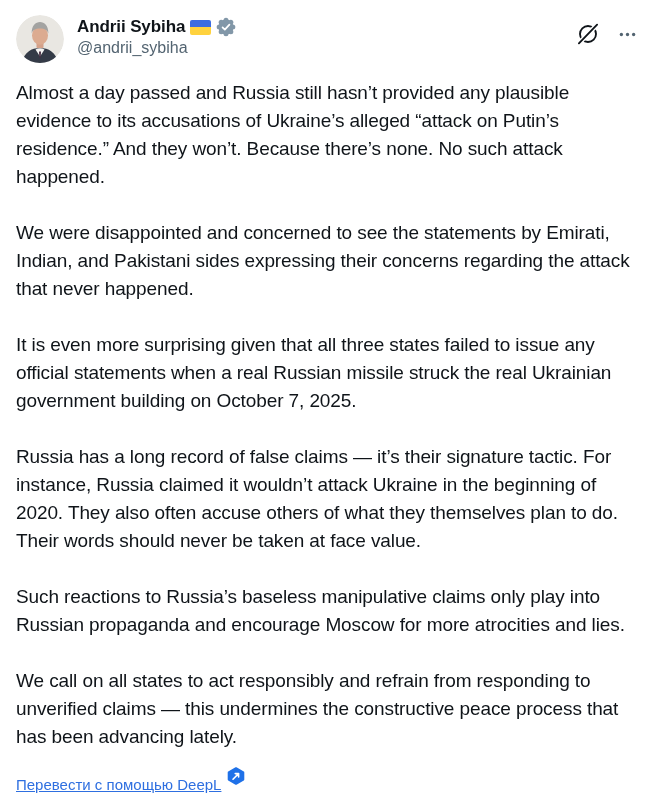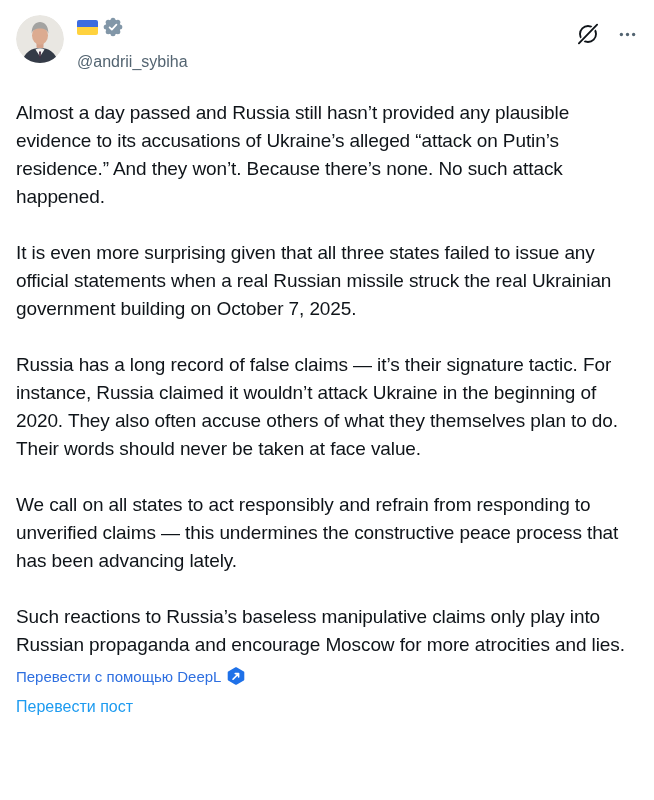--- a/index.html
+++ b/index.html
@@ -47,51 +47,53 @@
     border-radius: 2px;
     overflow: hidden;
     position: relative;
   }
   .flag .flag-top   { display:block; height: 50%; background: #3c6ce0; }
   .flag .flag-bottom{ display:block; height: 50%; background: #ffd23e; }
   .badge { display: inline-flex; align-items: center; }
   .handle {
     font-size: 16px;
     color: #536471;
-    margin-top: 16px;
+    margin-top: 2px;
     cursor: pointer;
   }
   .header-actions {
     display: flex;
     align-items: center;
     gap: 16px;
     padding-top: 6px;
   }
   .icon-btn { cursor: pointer; display: inline-flex; }
   
-  .tweet-body { margin-top: 28px; }
+  .tweet-body { margin-top: 16px; }
   .tweet-body p {
     font-size: 19px;
     line-height: 28px;
     letter-spacing: -0.1px;
     color: #0f1419;
     margin-bottom: 28px;
   }
   .tweet-body p:last-child { margin-bottom: 8px; }
   
   .deepl-row {
     display: flex;
     align-items: center;
     gap: 6px;
     margin-bottom: 13px;
   }
   .deepl-link {
     font-size: 15px;
     color: #2e6fe0;
+    text-decoration: underline;
     cursor: pointer;
+    margin-top: 17px;
   }
   .translate-post-row { margin-bottom: 22px; }
   .translate-post {
     font-size: 16px;
     color: #1d9bf0;
     text-decoration: none;
     cursor: pointer;
   }
 </style>
 </head>
@@ -107,20 +109,21 @@
         <ellipse cx="24" cy="20.5" rx="8" ry="9.2" fill="#dcab90"></ellipse>
         <path d="M15.6 18.5c0-8 4-11.5 8.4-11.5s8.4 3.5 8.4 11.5c-1.2-3.4-3.4-5-8.4-5s-7.2 1.6-8.4 5z" fill="#a3a3a1"></path>
         <path d="M6 48c2-11 9.5-15 18-15s16 4 18 15z" fill="#343b47"></path>
         <path d="M19.5 34.5l4.5 7 4.5-7c-2.8-1.6-6.2-1.6-9 0z" fill="#f5f4f2"></path>
         <path d="M23 36.5h2l-0.4 6.5h-1.2z" fill="#473043"></path>
       </svg>
     </div>
 
     <div class="user-info">
       <div class="name-row">
+        <span class="display-name">Andrii Sybiha</span>
         <span class="flag">
           <span class="flag-top"></span>
             <span class="flag-bottom"></span>
         </span>
         <span class="badge">
           <svg width="20" height="20" viewBox="0 0 24 24">
             <g fill="#8297a8">
               <circle cx="12" cy="12" r="9"></circle>
               <circle cx="20.2" cy="12" r="3"></circle>
                 <circle cx="17.8" cy="17.8" r="3"></circle>
@@ -151,24 +154,25 @@
           <circle cx="5" cy="12" r="1.9"></circle>
             <circle cx="12" cy="12" r="1.9"></circle>
             <circle cx="19" cy="12" r="1.9"></circle>
         </svg>
       </span>
     </div>
   </div>
 
   <div class="tweet-body">
     <p>Almost a day passed and Russia still hasn’t provided any plausible evidence to its accusations of Ukraine’s alleged “attack on Putin’s residence.” And they won’t. Because there’s none. No such attack happened.</p>
+    <p>We were disappointed and concerned to see the statements by Emirati, Indian, and Pakistani sides expressing their concerns regarding the attack that never happened.</p>
     <p>It is even more surprising given that all three states failed to issue any official statements when a real Russian missile struck the real Ukrainian government building on October 7, 2025.</p>
     <p>Russia has a long record of false claims — it’s their signature tactic. For instance, Russia claimed it wouldn’t attack Ukraine in the beginning of 2020. They also often accuse others of what they themselves plan to do. Their words should never be taken at face value.</p>
+    <p>Such reactions to Russia’s baseless manipulative claims only play into Russian propaganda and encourage Moscow for more atrocities and lies.</p>
     <p>We call on all states to act responsibly and refrain from responding to unverified claims — this undermines the constructive peace process that has been advancing lately.</p>
-    <p>Such reactions to Russia’s baseless manipulative claims only play into Russian propaganda and encourage Moscow for more atrocities and lies.</p>
   </div>
 
   <div class="deepl-row">
     <a class="deepl-link">Перевести с помощью DeepL</a>
     <span class="icon-btn">
       <svg width="18" height="18" viewBox="0 0 18 18">
         <polygon points="9,1.2 16.3,5.4 16.3,12.6 9,16.8 1.7,12.6 1.7,5.4" fill="#1f71e8" stroke="#1f71e8" stroke-width="2" stroke-linejoin="round"></polygon>
         <path d="M6 12.2 L11.6 6.6 M8.2 6.6 H11.6 V10" stroke="#ffffff" stroke-width="1.6" fill="none" stroke-linecap="round" stroke-linejoin="round"></path>
       </svg>
     </span>

